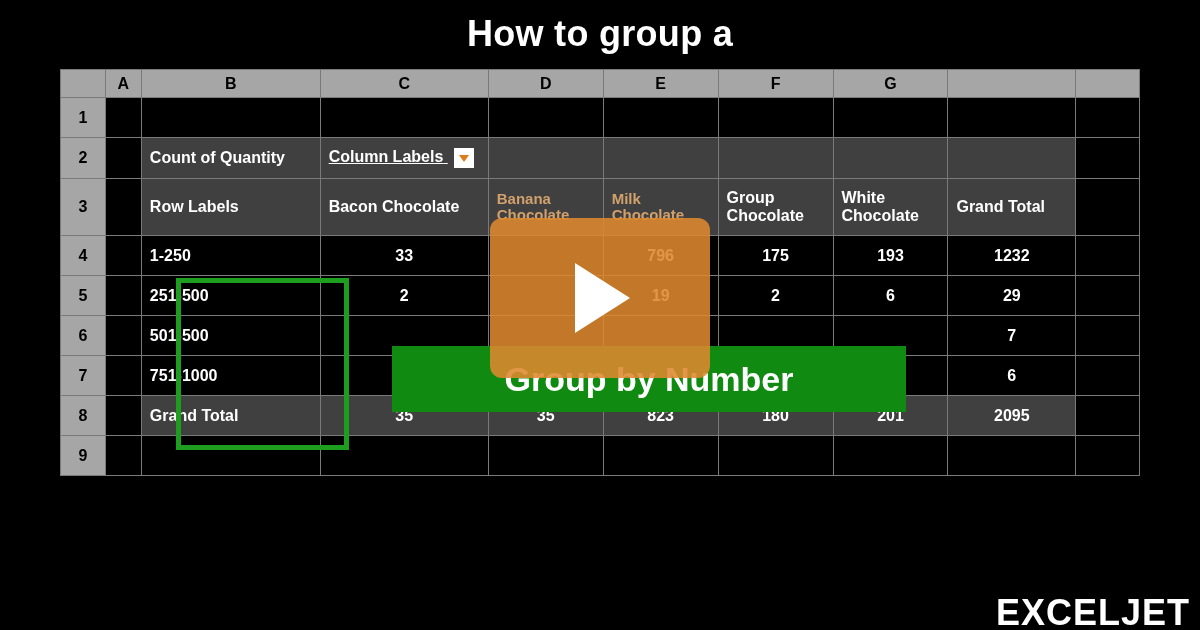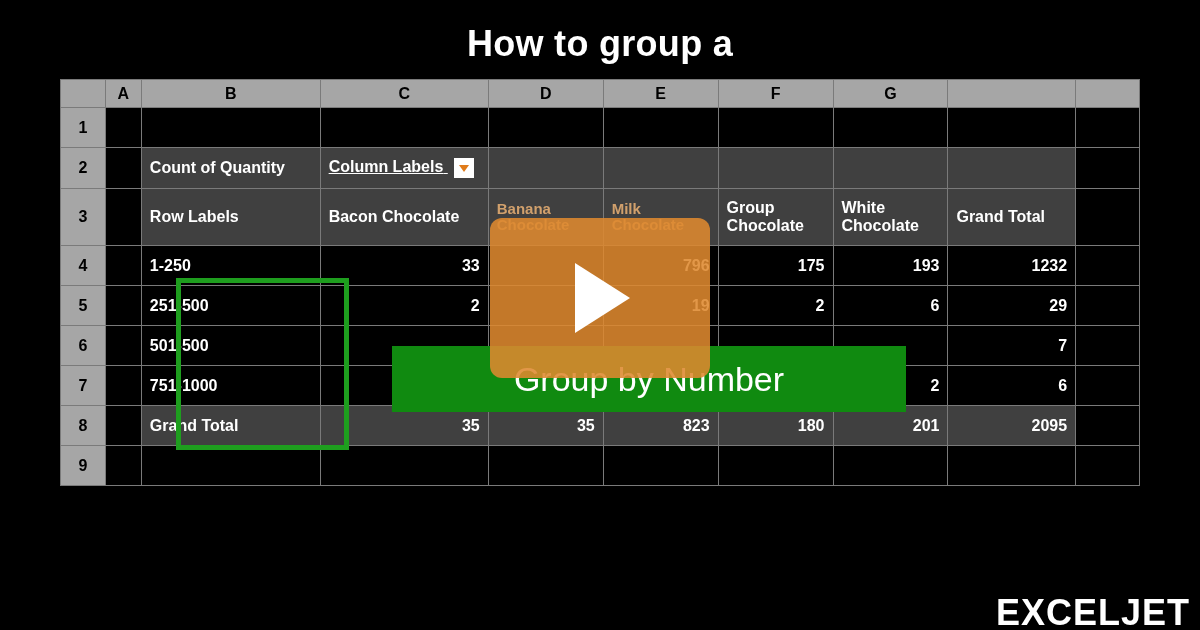--- a/index.html
+++ b/index.html
@@ -10,21 +10,21 @@
     font-family: "Segoe UI", Arial, sans-serif;
     color: #fff;
     overflow: hidden;
     position: relative;
   }
   .title {
     text-align: center;
     font-size: 36px;
     font-weight: 600;
     line-height: 1.2;
-    padding-top: 22px;
+    padding-top: 12px;
     padding-bottom: 14px;
     letter-spacing: 0.3px;
   }
   .sheet {
     margin: 0 auto;
     width: 1080px;
   }
   table {
     border-collapse: collapse;
     width: 100%;
@@ -60,21 +60,21 @@
   .col-A { width: 34px; }
   .col-B { width: 168px; }
   .col-C { width: 158px; }
   .col-D { width: 108px; }
   .col-E { width: 108px; }
   .col-F { width: 108px; }
   .col-G { width: 108px; }
   .col-H { width: 120px; }
   .col-I { width: 60px; }
   .fill-gray { background: #404040; }
-  .num { text-align: right; }
+  .num { text-align: center; }
   .dropdown {
     position: relative;
     text-decoration: underline;
   }
   .dropdown-arrow {
     display: inline-flex;
     align-items: center;
     justify-content: center;
     width: 20px;
     height: 20px;
@@ -95,21 +95,21 @@
   }
   .overlay-label {
     position: absolute;
     left: 392px;
     top: 346px;
     width: 514px;
     height: 66px;
     background: #108a10;
     color: #fff;
     font-size: 34px;
-    font-weight: 400;
+    font-weight: 700;
     display: flex;
     align-items: center;
     justify-content: center;
     z-index: 8;
   }
   .play-btn {
     position: absolute;
     left: 490px;
     top: 218px;
     width: 220px;

